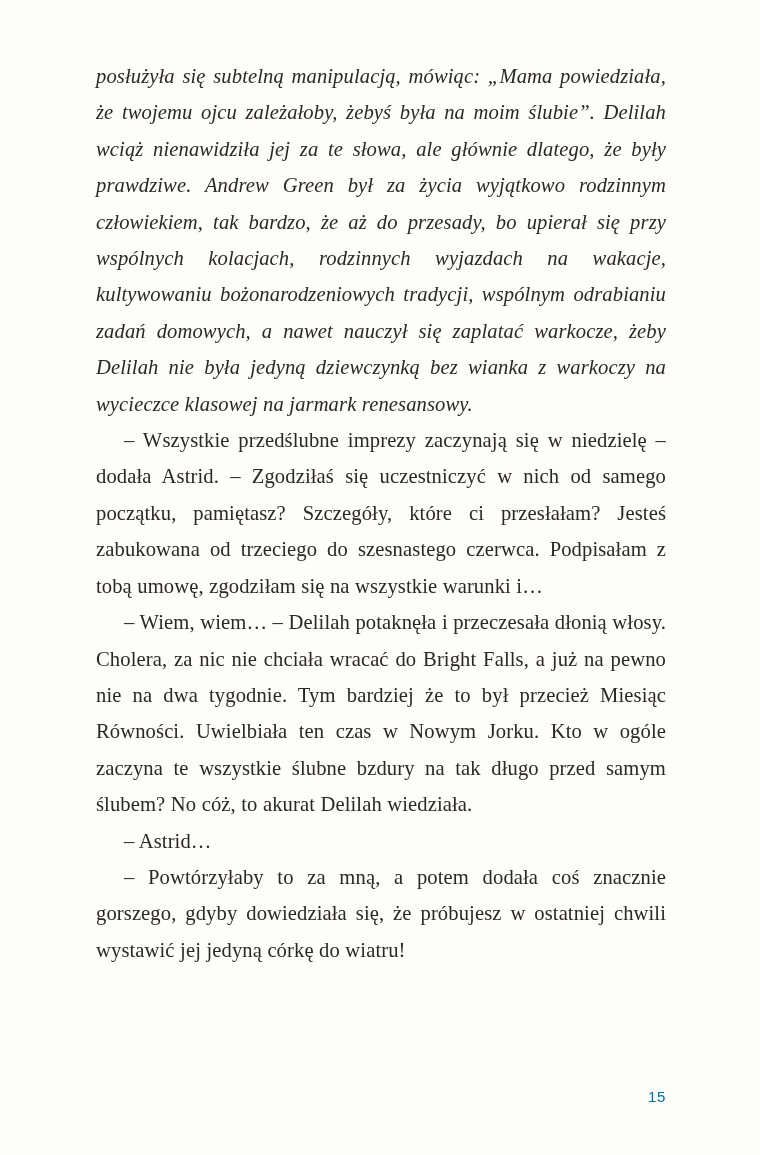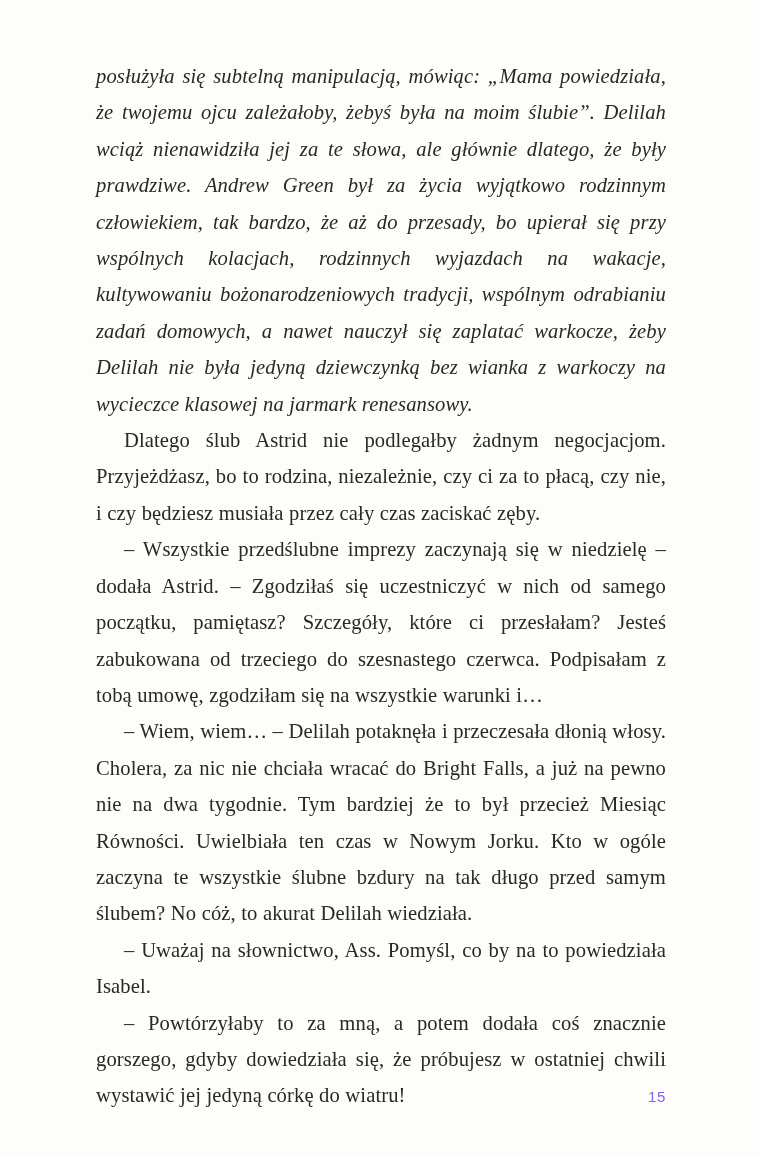--- a/index.html
+++ b/index.html
@@ -57,35 +57,34 @@
     text-indent: 28px;
   }
 
   .folio {
     position: absolute;
     right: 94px;
     top: 1088px;
     font-family: "Liberation Sans", "DejaVu Sans", sans-serif;
     font-size: 15px;
     letter-spacing: 0.04em;
-    color: #8b5cf6;
+    color: #0369a1;
     text-align: right;
   }
 </style>
 </head>
 <body>
 
 <div class="page">
 
   <div class="text-block">
 
     <p class="para cont">posłużyła się subtelną manipulacją, mówiąc: „Mama powiedziała, że twojemu ojcu zależałoby, żebyś była na moim ślubie”. Delilah wciąż nienawidziła jej za te słowa, ale głównie dlatego, że były prawdziwe. Andrew Green był za życia wyjątkowo rodzinnym człowiekiem, tak bardzo, że aż do przesady, bo upierał się przy wspólnych kolacjach, rodzinnych wyjazdach na wakacje, kultywowaniu bożonarodzeniowych tradycji, wspólnym odrabianiu zadań domowych, a nawet nauczył się zaplatać warkocze, żeby Delilah nie była jedyną dziewczynką bez wianka z warkoczy na wycieczce klasowej na jarmark renesansowy.</p>
-    <p class="para indent">Dlatego ślub Astrid nie podlegałby żadnym negocjacjom. Przyjeżdżasz, bo to rodzina, niezależnie, czy ci za to płacą, czy nie, i czy będziesz musiała przez cały czas zaciskać zęby.</p>
     <p class="para dialogue">– Wszystkie przedślubne imprezy zaczynają się w niedzielę – dodała Astrid. – Zgodziłaś się uczestniczyć w nich od samego początku, pamiętasz? Szczegóły, które ci przesłałam? Jesteś zabukowana od trzeciego do szesnastego czerwca. Podpisałam z tobą umowę, zgodziłam się na wszystkie warunki i…</p>
     <p class="para dialogue">– Wiem, wiem… – Delilah potaknęła i przeczesała dłonią włosy. Cholera, za nic nie chciała wracać do Bright Falls, a już na pewno nie na dwa tygodnie. Tym bardziej że to był przecież Miesiąc Równości. Uwielbiała ten czas w Nowym Jorku. Kto w ogóle zaczyna te wszystkie ślubne bzdury na tak długo przed samym ślubem? No cóż, to akurat Delilah wiedziała.</p>
-    <p class="para dialogue">– Uważaj na słownictwo, Ass. Pomyśl, co by na to powiedziała Isabel.</p>
+    <p class="para dialogue">– Astrid…</p>
     <p class="para dialogue">– Powtórzyłaby to za mną, a potem dodała coś znacznie gorszego, gdyby dowiedziała się, że próbujesz w ostatniej chwili wystawić jej jedyną córkę do wiatru!</p>
 
   </div>
 
   <div class="folio">15</div>
 
 </div>
 
 </body></html>

